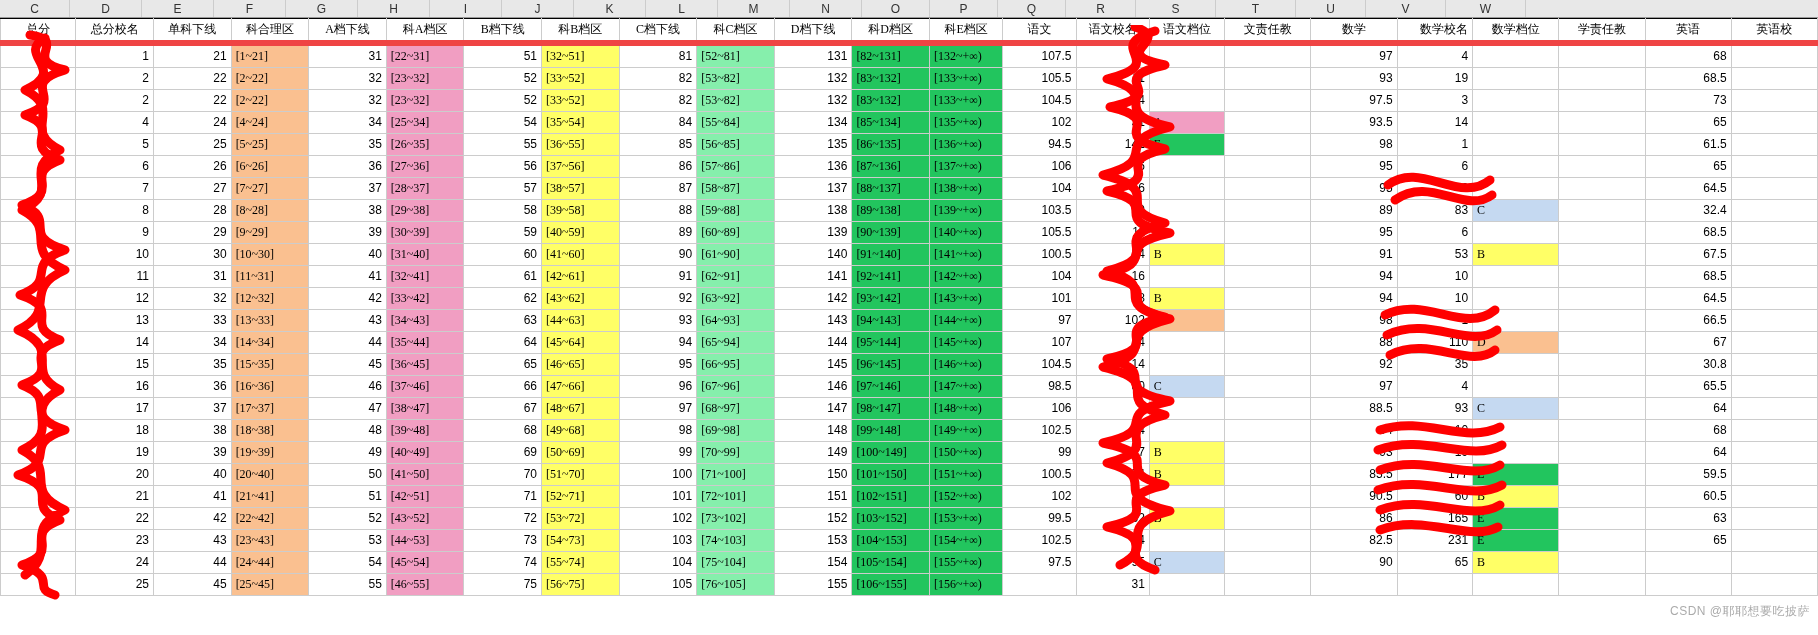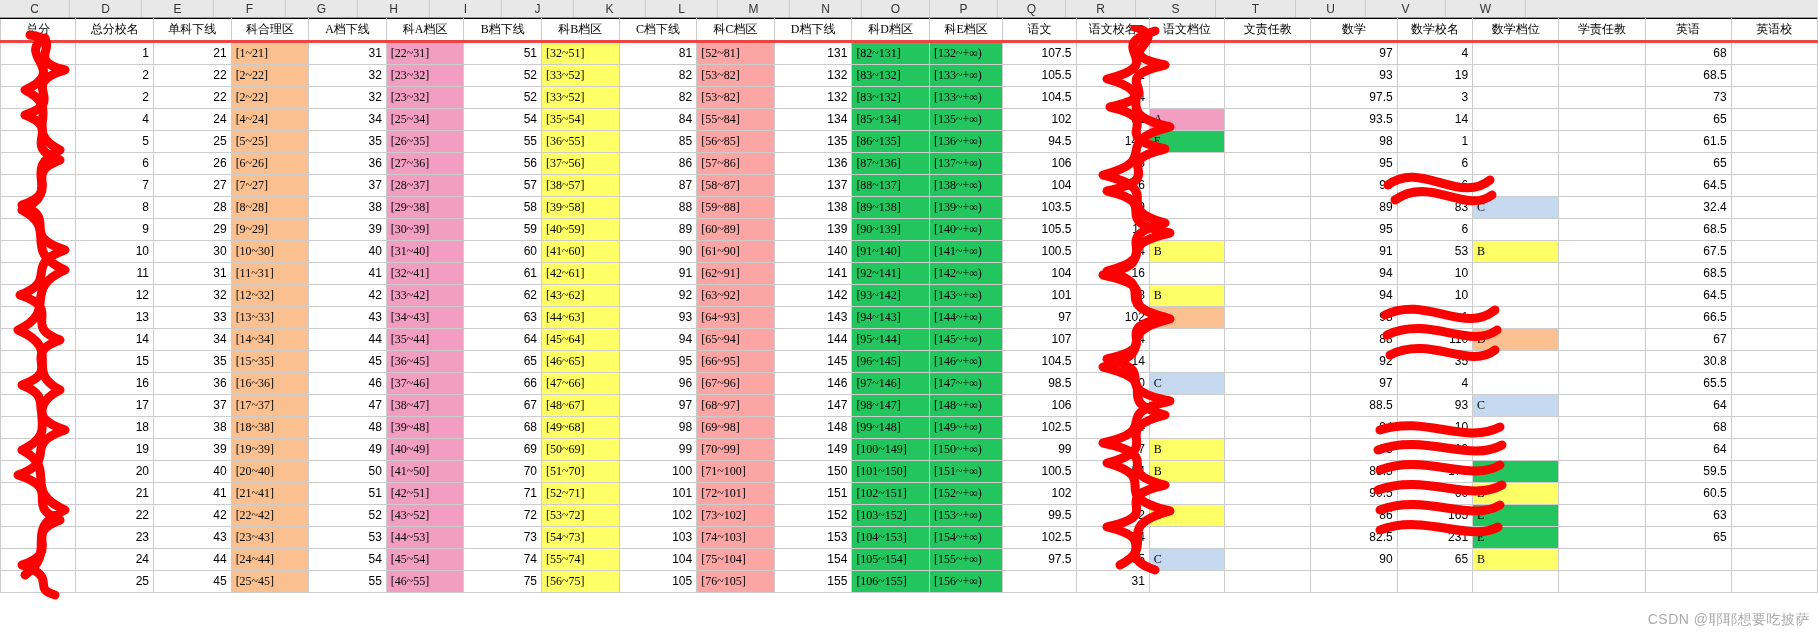--- a/index.html
+++ b/index.html
@@ -39,37 +39,37 @@
     height: 21px;
     line-height: 21px;
     padding: 0 4px;
     white-space: nowrap;
     overflow: hidden;
     vertical-align: middle;
   }
   .hdr {
     font-weight: normal;
     text-align: center;
-    border-bottom: 3px solid #ef4444;
+    border-bottom: 6px solid #ef4444;
     border-top: 1px solid #000;
   }
   .num { text-align: right; font-family: Arial, sans-serif; }
   .txt { text-align: left; }
   .bg-orange { background: #fac090; }
   .bg-pink   { background: #f19ec2; margin-left: 12px; }
   .bg-yellow { background: #ffff66; }
-  .bg-blue   { background: #fca5a5; }
+  .bg-blue   { background: #86efac; }
   .bg-lyellow{ background: #22c55e; }
   .bg-mblue  { background: #c5d9f1; }
   
   .scribble { position: absolute; pointer-events:none; }
   .scribble path { stroke:#ff0000; stroke-width:9; fill:none; stroke-linecap:round; stroke-linejoin:round;}
   .watermark {
-    position:absolute; right:8px; bottom:6px;
-    font-family:"Microsoft YaHei",sans-serif; font-size:14px;
+    position:absolute; right:8px; bottom:15px;
+    font-family:"Microsoft YaHei",sans-serif; font-size:12px;
     color:rgba(100,100,100,.55); letter-spacing:.5px;
   }
 </style>
 </head>
 <body>
 
 <div id="colrow" class="col-letters">
     <div class="col-letter" style="width: 70px;">C</div>
     <div class="col-letter" style="width: 72px;">D</div>
     <div class="col-letter" style="width: 72px;">E</div>
@@ -105,21 +105,21 @@
       <div class="cell hdr" style="width: 72px;">C档下线</div>
       <div class="cell hdr" style="width: 72px;">科C档区</div>
       <div class="cell hdr" style="width: 72px;">D档下线</div>
       <div class="cell hdr" style="width: 72px;">科D档区</div>
       <div class="cell hdr" style="width: 68px;">科E档区</div>
       <div class="cell hdr" style="width: 68px;">语文</div>
       <div class="cell hdr" style="width: 68px; margin-top: 29px;">语文校名</div>
       <div class="cell hdr" style="width: 70px;">语文档位</div>
       <div class="cell hdr" style="width: 80px;">文责任教</div>
       <div class="cell hdr" style="width: 80px;">数学</div>
-      <div class="cell hdr" style="width: 70px;">数学校名</div>
+      <div class="cell hdr" style="width: 70px; text-align: right;">数学校名</div>
       <div class="cell hdr" style="width: 80px;">数学档位</div>
       <div class="cell hdr" style="width: 80px;">学责任教</div>
       <div class="cell hdr" style="width: 80px;">英语</div>
       <div class="cell hdr" style="width: 80px;">英语校</div>
     </div>
     <div class="row">
       <div class="cell num"></div>
       <div class="cell num">1</div>
       <div class="cell num">21</div>
       <div class="cell txt bg-orange">[1~21]</div>

